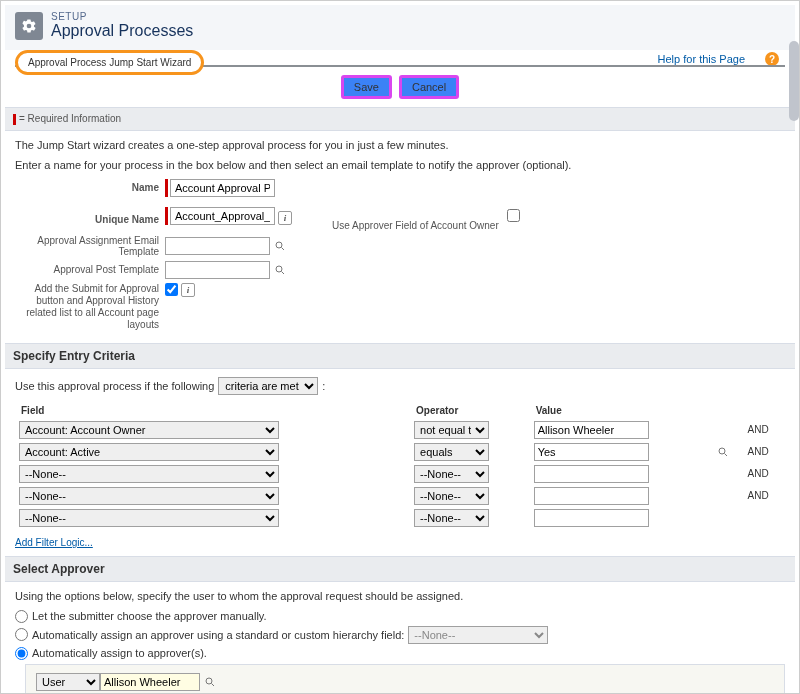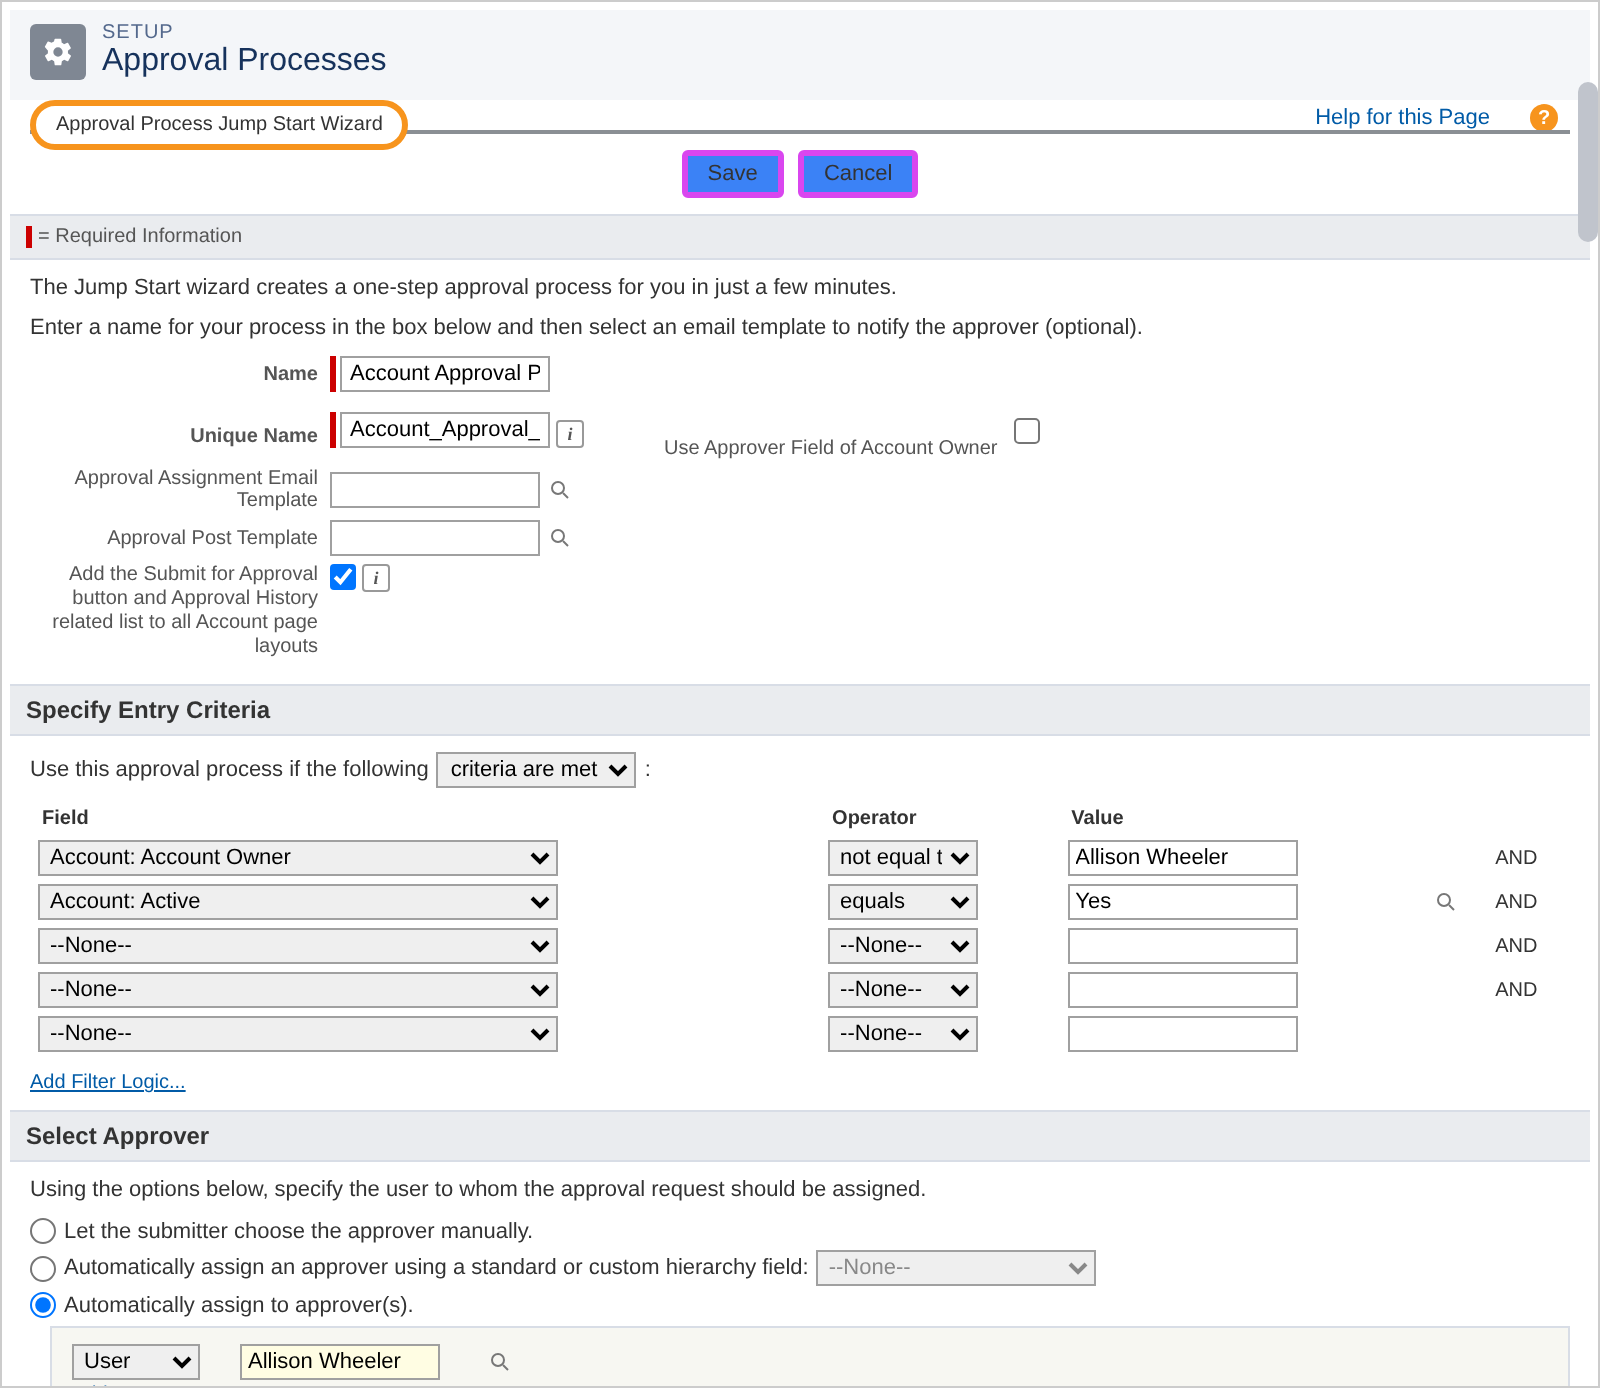--- a/index.html
+++ b/index.html
@@ -226,21 +226,21 @@
         <input type="radio" name="appr" style="">
         <span>Automatically assign an approver using a standard or custom hierarchy field:</span>
         <select class="hierarchy-select"><option>--None--</option></select>
       </div>
       <div class="radio-row">
         <input type="radio" name="appr" checked="" style="">
         <span>Automatically assign to approver(s).</span>
       </div>
 
       <div class="approver-box">
-        <div style="display:flex; align-items:center; gap:20px;">
+        <div style="display:flex; align-items:center; gap:0;">
           <select class="user-select"><option>User</option></select>
           <input class="user-input" value="Allison Wheeler" style="">
           <span class="lookup-icon">
               <svg viewBox="0 0 24 24">
                 <circle cx="10" cy="10" r="6" fill="none" stroke="#777" stroke-width="2"></circle>
                 <line x1="15" y1="15" x2="20" y2="20" stroke="#777" stroke-width="2"></line>
               </svg>
             </span>
         </div>
         <div class="row-links">

